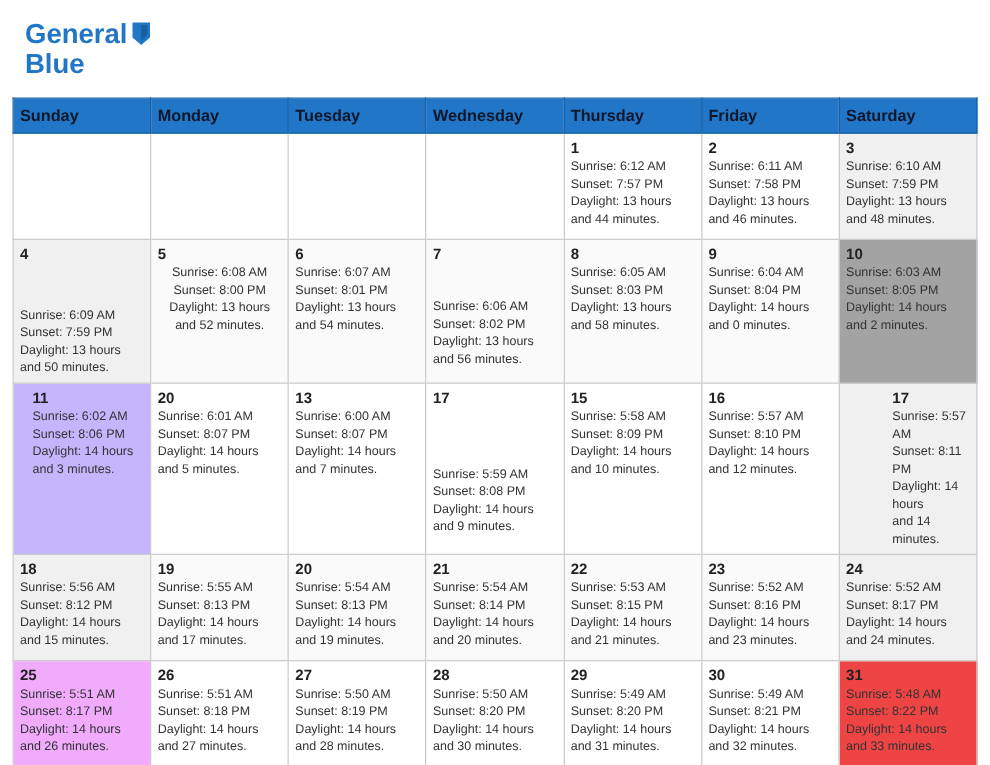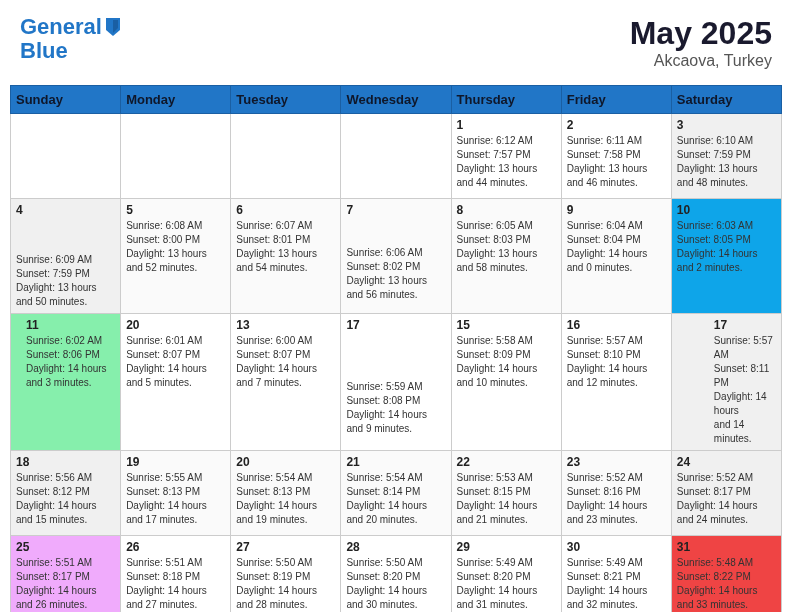--- a/index.html
+++ b/index.html
@@ -116,24 +116,20 @@
         <svg class="logo-icon" viewBox="0 0 18 22" fill="none">
           <polygon points="2,2 16,2 16,14 9,20 2,14" fill="#2176c7"></polygon>
           <polygon points="9,4 14,4 14,12 9,17" fill="#1a5fa3"></polygon>
         </svg>
       </div>
       <div style="display:flex;align-items:center;">
         <span class="logo-text" style="color:#2176c7;font-size:22px;font-weight:bold;">Blue</span>
       </div>
     </div>
   </div>
-  <div class="title-block">
-    <div class="month-year">May 2025</div>
-    <div class="location">Akcaova, Turkey</div>
-  </div>
 </div>
 
 <table class="calendar">
   <thead>
     <tr>
     <th>Sunday</th>
         <th>Monday</th>
         <th>Tuesday</th>
         <th>Wednesday</th>
         <th>Thursday</th>
@@ -172,21 +168,21 @@
       <tr>
         <td style="background-color: rgb(240, 240, 240);">
           <span class="day-number">4</span>
           <div class="day-info" style="white-space: pre-line; margin-top: 36px;">Sunrise: 6:09 AM
 Sunset: 7:59 PM
 Daylight: 13 hours
 and 50 minutes.</div>
         </td>
         <td>
           <span class="day-number">5</span>
-          <div class="day-info" style="white-space: pre-line;">Sunrise: 6:08 AM
+          <div class="day-info" style="white-space: pre-line; text-align: center;">Sunrise: 6:08 AM
 Sunset: 8:00 PM
 Daylight: 13 hours
 and 52 minutes.</div>
         </td>
         <td>
           <span class="day-number">6</span>
           <div class="day-info" style="white-space: pre-line;">Sunrise: 6:07 AM
 Sunset: 8:01 PM
 Daylight: 13 hours
 and 54 minutes.</div>
@@ -205,30 +201,30 @@
 Daylight: 13 hours
 and 58 minutes.</div>
         </td>
         <td>
           <span class="day-number">9</span>
           <div class="day-info" style="white-space: pre-line;">Sunrise: 6:04 AM
 Sunset: 8:04 PM
 Daylight: 14 hours
 and 0 minutes.</div>
         </td>
-        <td style="background-color: #0ea5e9;">
+        <td style="background-color: #a3a3a3;">
           <span class="day-number">10</span>
           <div class="day-info" style="white-space: pre-line;">Sunrise: 6:03 AM
 Sunset: 8:05 PM
 Daylight: 14 hours
 and 2 minutes.</div>
         </td>
       </tr>
       <tr>
-        <td style="background-color: #86efac; padding-left: 15px;">
+        <td style="background-color: #c4b5fd; padding-left: 15px;">
           <span class="day-number">11</span>
           <div class="day-info" style="white-space: pre-line;">Sunrise: 6:02 AM
 Sunset: 8:06 PM
 Daylight: 14 hours
 and 3 minutes.</div>
         </td>
         <td>
           <span class="day-number">20</span>
           <div class="day-info" style="white-space: pre-line;">Sunrise: 6:01 AM
 Sunset: 8:07 PM

